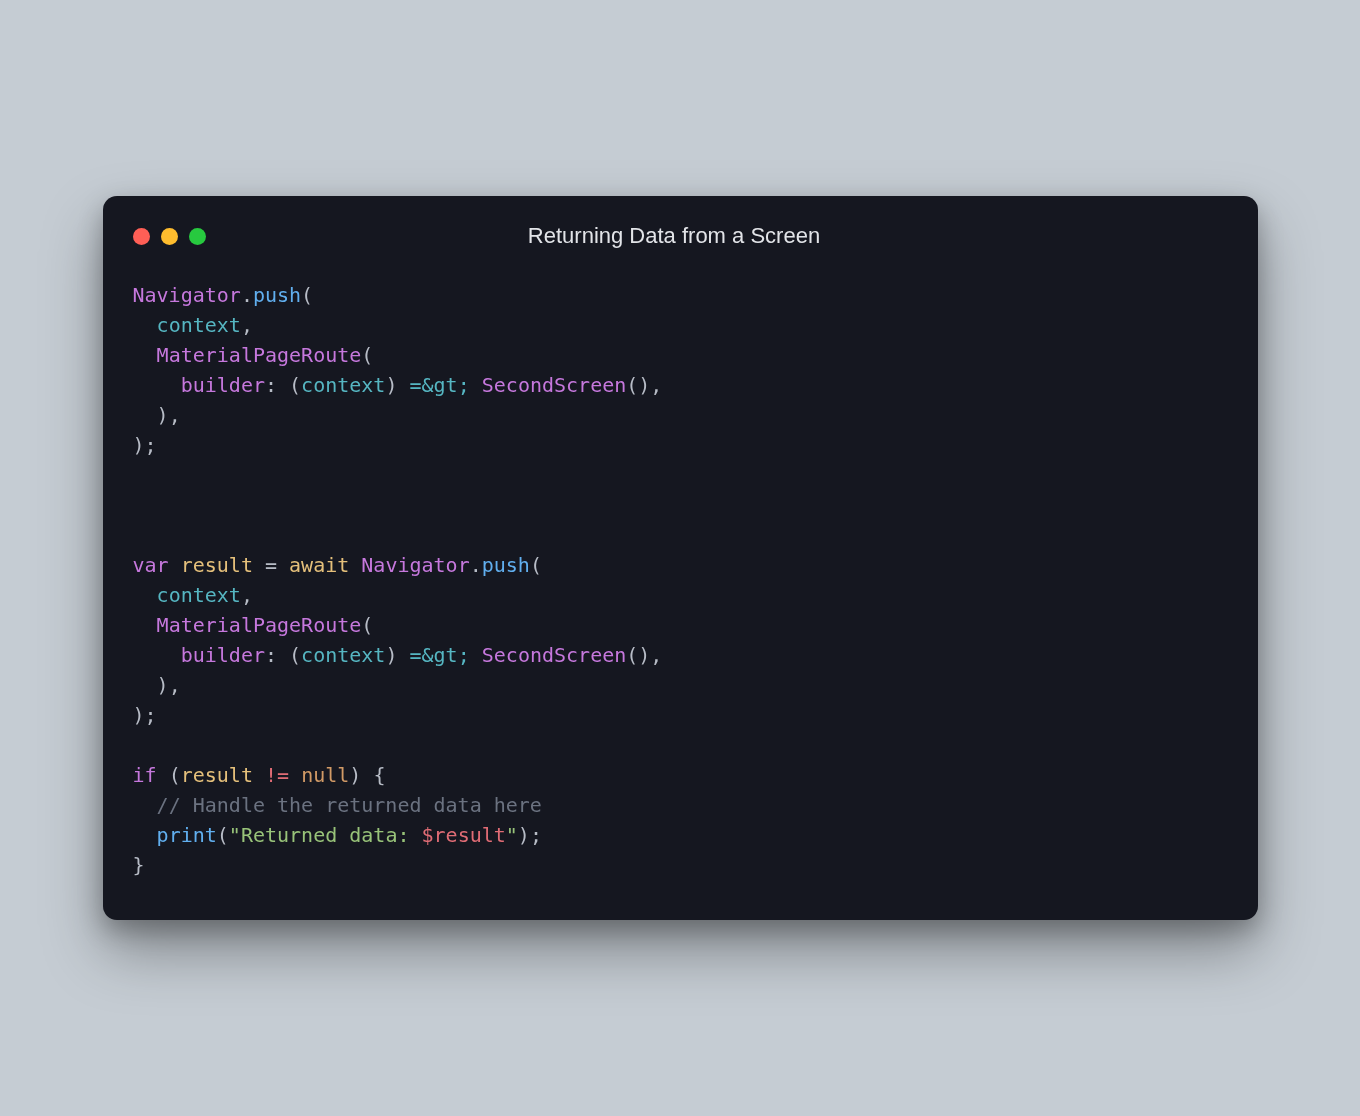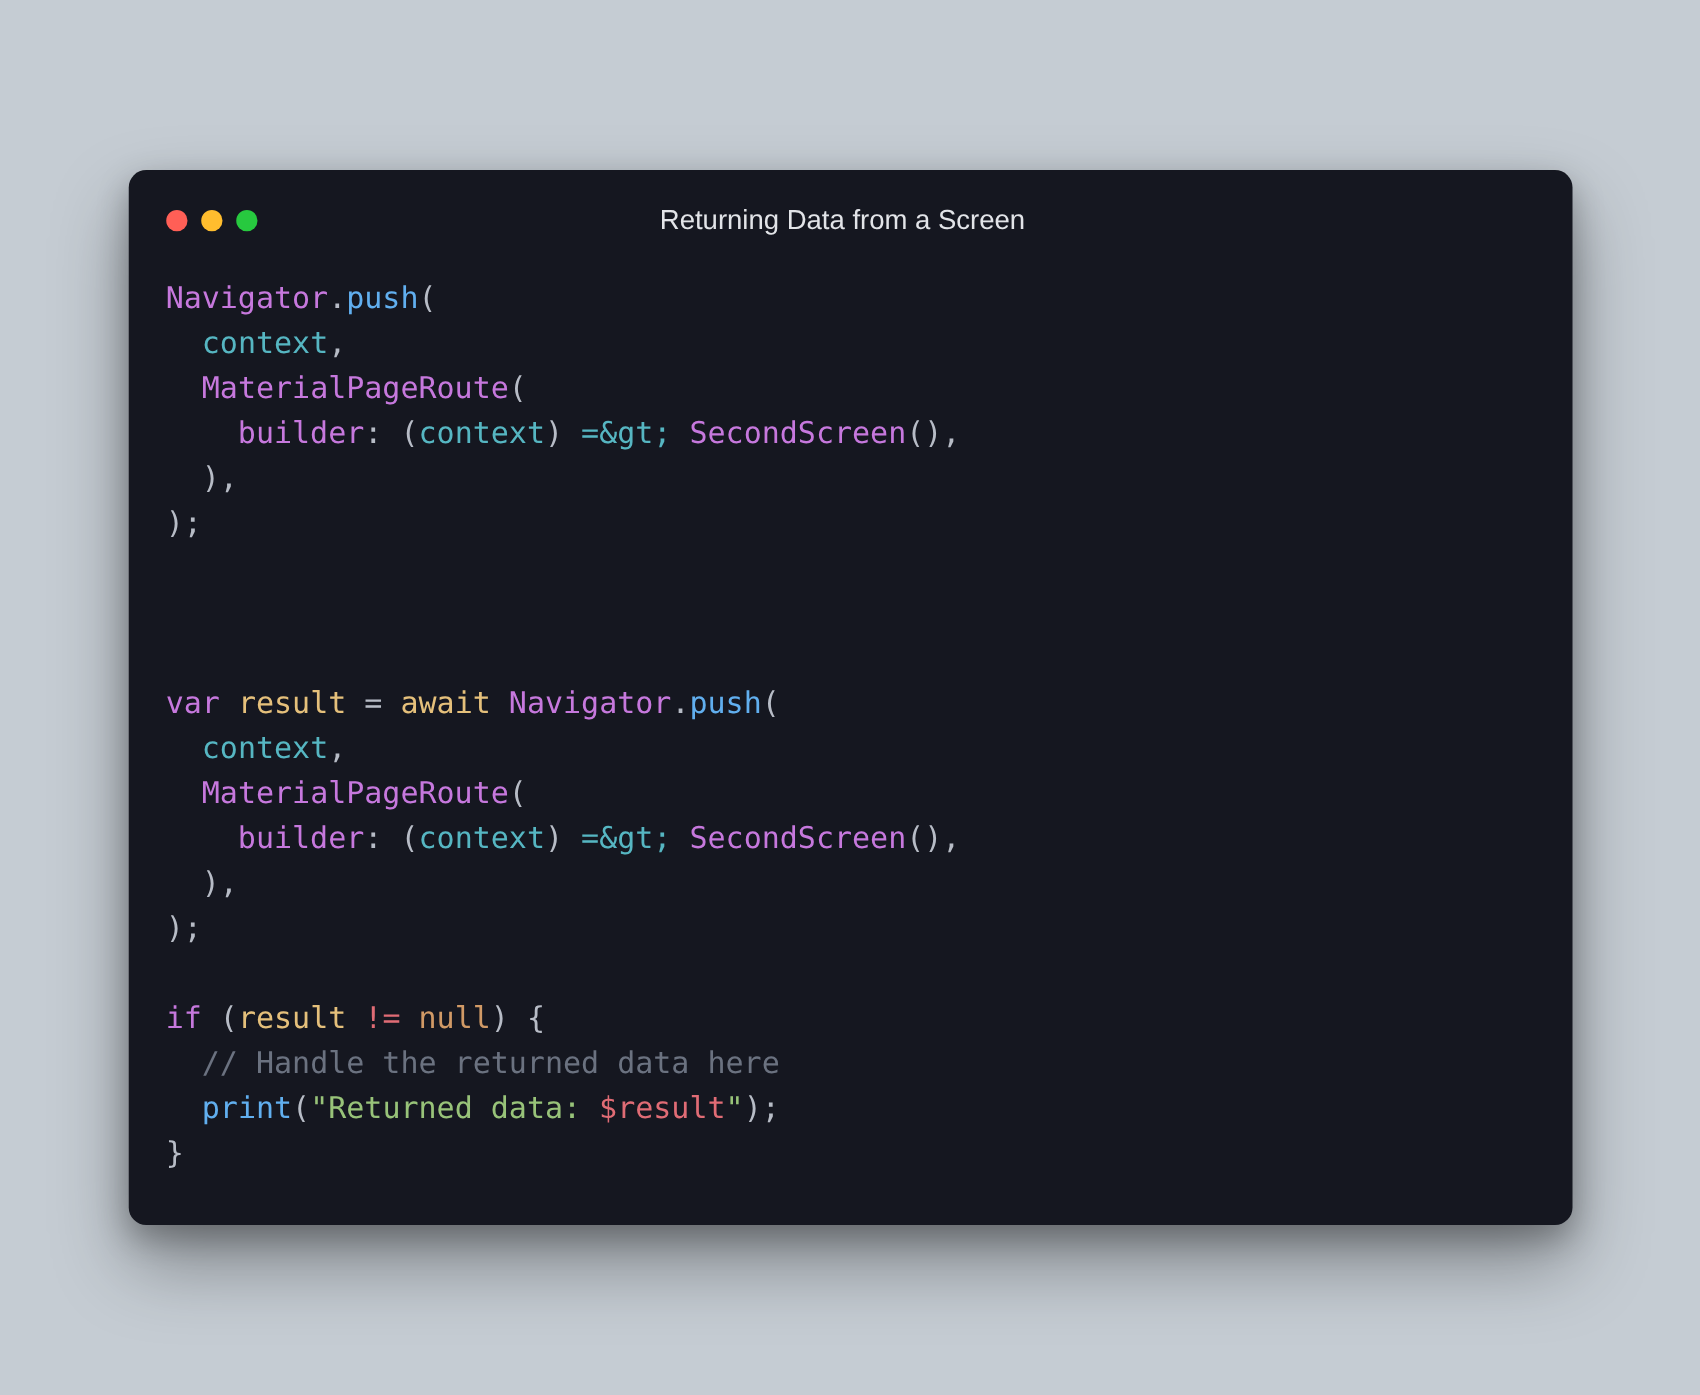--- a/index.html
+++ b/index.html
@@ -45,21 +45,21 @@
     .light.yellow { background: #ffbd2e; }
     .light.green { background: #27c93f; }
     .title {
       color: #e2e4e8;
       font-size: 22px;
       font-family: -apple-system, BlinkMacSystemFont, 'Segoe UI', sans-serif;
       width: 100%;
       text-align: center;
     }
     .code {
-      font-size: 24px;
+      font-size: 20px;
       line-height: 1.5;
       white-space: pre;
       color: #dfe2e8;
     }
     .c-type { color: #c678dd; }
     .c-punc { color: #b7bcc6; }
     .c-method { color: #61afef; }
     .c-ident { color: #e5c07b; }
     .c-param { color: #56b6c2; }
     .c-key { color: #c678dd; }

